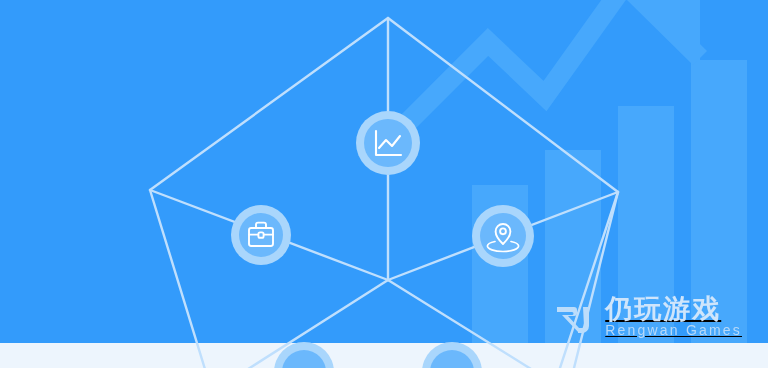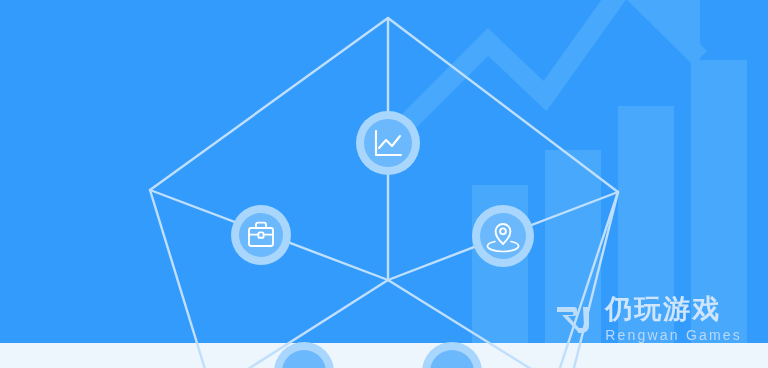--- a/index.html
+++ b/index.html
@@ -40,30 +40,30 @@
     width: 44px;
     height: 44px;
     flex: 0 0 auto;
     margin-top: 2px;
   }
   .wm-text {
     display: flex;
     flex-direction: column;
     align-items: flex-start;
     line-height: 1;
+    text-decoration: underline;
   }
   .wm-cn {
     font-size: 27px;
     font-weight: bold;
     letter-spacing: 2px;
     color: #cfe5fb;
     white-space: nowrap;
   }
   .wm-en {
-    margin-top: 5px;
     font-size: 14px;
     letter-spacing: 2.2px;
     color: #b8d9f8;
     white-space: nowrap;
   }
 </style>
 </head>
 <body>
 
 <div id="banner">

